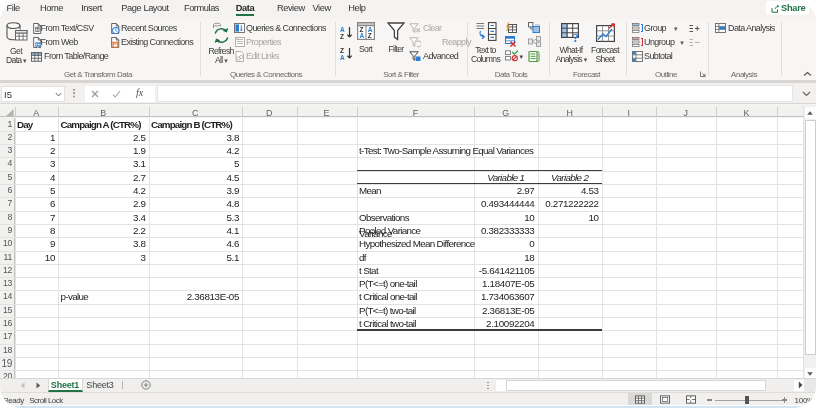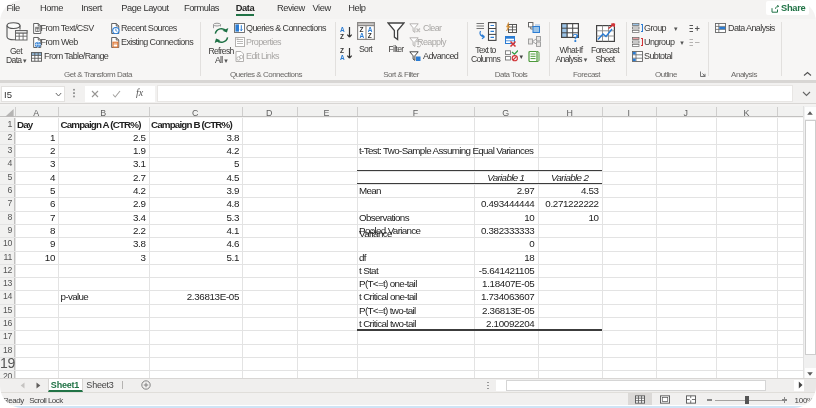--- a/index.html
+++ b/index.html
@@ -159,21 +159,21 @@
 <div class="ab bigtxt" style="left:376px;top:43.5px;width:40px;">Filter</div>
 <svg class="ab" style="left:409px;top:22.5px;" width="12" height="11" viewBox="0 0 12 11">
 <path d="M0.8 0.8 L9.2 0.8 L5.9 4.8 L5.9 9.4 L4.1 8.1 L4.1 4.8 Z" fill="#fff" stroke="#b5b3b1" stroke-width="1"></path>
 <path d="M7.5 5.5 L11 9 M11 5.5 L7.5 9" stroke="#c0bebc" stroke-width="1.2"></path>
     </svg>
 <div class="ab rlabel dis" style="left:423px;top:22.8px;">Clear</div>
 <svg class="ab" style="left:409px;top:36.5px;" width="12" height="11" viewBox="0 0 12 11">
 <path d="M0.8 0.8 L9.2 0.8 L5.9 4.8 L5.9 9.4 L4.1 8.1 L4.1 4.8 Z" fill="#fff" stroke="#b5b3b1" stroke-width="1"></path>
 <path d="M8 9.5 A3 3 0 1 0 7.2 4.8" fill="none" stroke="#b5b3b1" stroke-width="1"></path>
     </svg>
-<div class="ab rlabel dis" style="left:417px;top:36.8px;">Reapply</div>
+<div class="ab rlabel dis" style="left:442px;top:36.8px;">Reapply</div>
 <svg class="ab" style="left:409px;top:50.5px;" width="12" height="11" viewBox="0 0 12 11">
 <path d="M0.8 0.8 L9.2 0.8 L5.9 4.8 L5.9 9.4 L4.1 8.1 L4.1 4.8 Z" fill="#fff" stroke="#444" stroke-width="1"></path>
 <rect x="7" y="5.5" width="4.5" height="4.5" fill="#2b7cd3"></rect>
     </svg>
 <div class="ab rlabel" style="left:423px;top:50.8px;">Advanced</div>
 <svg class="ab" style="left:475.5px;top:22px;" width="21" height="19" viewBox="0 0 21 19">
 <path d="M0.5 1.5 L8 1.5 M0.5 4 L8 4 M0.5 6.5 L8 6.5" stroke="#777" stroke-width="1.1"></path>
 <path d="M4.5 9 C3 12 4.5 14.5 8.5 14.8 M8.5 14.8 L5.8 12.6 M8.5 14.8 L6.0 16.8" fill="none" stroke="#2b7cd3" stroke-width="1.2"></path>
 <rect x="12.5" y="0.6" width="7.5" height="17.8" fill="#fff" stroke="#444" stroke-width="1.1"></rect>
 <path d="M12.5 6.5 L20 6.5 M12.5 12.4 L20 12.4" stroke="#444" stroke-width="1"></path>
@@ -358,21 +358,21 @@
 <div class="ab" style="left:0;top:223.90px;width:12px;height:13.3px;font-size:8.7px;color:#555;text-align:right;line-height:13.3px;letter-spacing:-0.3px;">9</div>
 <div class="ab" style="left:0;top:237.20px;width:12px;height:13.3px;font-size:8.7px;color:#555;text-align:right;line-height:13.3px;letter-spacing:-0.3px;">10</div>
 <div class="ab" style="left:0;top:250.50px;width:12px;height:13.3px;font-size:8.7px;color:#555;text-align:right;line-height:13.3px;letter-spacing:-0.3px;">11</div>
 <div class="ab" style="left:0;top:263.80px;width:12px;height:13.3px;font-size:8.7px;color:#555;text-align:right;line-height:13.3px;letter-spacing:-0.3px;">12</div>
 <div class="ab" style="left:0;top:277.10px;width:12px;height:13.3px;font-size:8.7px;color:#555;text-align:right;line-height:13.3px;letter-spacing:-0.3px;">13</div>
 <div class="ab" style="left:0;top:290.40px;width:12px;height:13.3px;font-size:8.7px;color:#555;text-align:right;line-height:13.3px;letter-spacing:-0.3px;">14</div>
 <div class="ab" style="left:0;top:303.70px;width:12px;height:13.3px;font-size:8.7px;color:#555;text-align:right;line-height:13.3px;letter-spacing:-0.3px;">15</div>
 <div class="ab" style="left:0;top:317.00px;width:12px;height:13.3px;font-size:8.7px;color:#555;text-align:right;line-height:13.3px;letter-spacing:-0.3px;">16</div>
 <div class="ab" style="left:0;top:330.30px;width:12px;height:13.3px;font-size:8.7px;color:#555;text-align:right;line-height:13.3px;letter-spacing:-0.3px;">17</div>
 <div class="ab" style="left:0;top:343.60px;width:12px;height:13.3px;font-size:8.7px;color:#555;text-align:right;line-height:13.3px;letter-spacing:-0.3px;">18</div>
-<div class="ab" style="left:0;top:356.90px;width:12px;height:13.3px;font-size:14px;color:#555;text-align:right;line-height:13.3px;letter-spacing:-0.3px;">19</div>
+<div class="ab" style="left:0;top:356.90px;width:12px;height:13.3px;font-size:10px;color:#555;text-align:right;line-height:13.3px;letter-spacing:-0.3px;">19</div>
 <div class="ab" style="left:0;top:370.20px;width:12px;height:13.3px;font-size:8.7px;color:#555;text-align:right;line-height:13.3px;letter-spacing:-0.3px;">20</div>
 <div class="ab cell bold" style="top:117.50px;left:17.0px;">Day</div>
 <div class="ab cell bold" style="top:117.50px;left:60.5px;">Campaign A (CTR%)</div>
 <div class="ab cell bold" style="top:117.50px;left:151.0px;">Campaign B (CTR%)</div>
 <div class="ab cell num" style="top:130.80px;left:16.5px;width:38.5px;text-align:right;">1</div>
 <div class="ab cell num" style="top:130.80px;left:60.0px;width:85.5px;text-align:right;">2.5</div>
 <div class="ab cell num" style="top:130.80px;left:150.5px;width:88.5px;text-align:right;">3.8</div>
 <div class="ab cell num" style="top:144.10px;left:16.5px;width:38.5px;text-align:right;">2</div>
 <div class="ab cell num" style="top:144.10px;left:60.0px;width:85.5px;text-align:right;">1.9</div>
 <div class="ab cell num" style="top:144.10px;left:150.5px;width:88.5px;text-align:right;">4.2</div>
@@ -409,20 +409,21 @@
 <div class="ab cell num" style="top:184.00px;left:476.2px;width:58.2px;text-align:right;">2.97</div>
 <div class="ab cell num" style="top:184.00px;left:539.5px;width:59.2px;text-align:right;">4.53</div>
 <div class="ab cell" style="top:197.30px;left:359.0px;margin-top:30px;">Variance</div>
 <div class="ab cell num" style="top:197.30px;left:476.2px;width:58.2px;text-align:right;">0.493444444</div>
 <div class="ab cell num" style="top:197.30px;left:539.5px;width:59.2px;text-align:right;">0.271222222</div>
 <div class="ab cell" style="top:210.60px;left:359.0px;">Observations</div>
 <div class="ab cell num" style="top:210.60px;left:476.2px;width:58.2px;text-align:right;">10</div>
 <div class="ab cell num" style="top:210.60px;left:539.5px;width:59.2px;text-align:right;">10</div>
 <div class="ab cell" style="top:223.90px;left:359.0px;">Pooled Variance</div>
 <div class="ab cell num" style="top:223.90px;left:476.2px;width:58.2px;text-align:right;">0.382333333</div>
+<div class="ab cell" style="top:237.20px;left:359.0px;">Hypothesized Mean Difference</div>
 <div class="ab cell num" style="top:237.20px;left:476.2px;width:58.2px;text-align:right;">0</div>
 <div class="ab cell" style="top:250.50px;left:359.0px;">df</div>
 <div class="ab cell num" style="top:250.50px;left:476.2px;width:58.2px;text-align:right;">18</div>
 <div class="ab cell" style="top:263.80px;left:359.0px;">t Stat</div>
 <div class="ab cell num" style="top:263.80px;left:476.2px;width:58.2px;text-align:right;">-5.641421105</div>
 <div class="ab cell" style="top:277.10px;left:359.0px;">P(T&lt;=t) one-tail</div>
 <div class="ab cell num" style="top:277.10px;left:476.2px;width:58.2px;text-align:right;">1.18407E-05</div>
 <div class="ab cell" style="top:290.40px;left:359.0px;">t Critical one-tail</div>
 <div class="ab cell num" style="top:290.40px;left:476.2px;width:58.2px;text-align:right;">1.734063607</div>
 <div class="ab cell" style="top:303.70px;left:359.0px;">P(T&lt;=t) two-tail</div>

